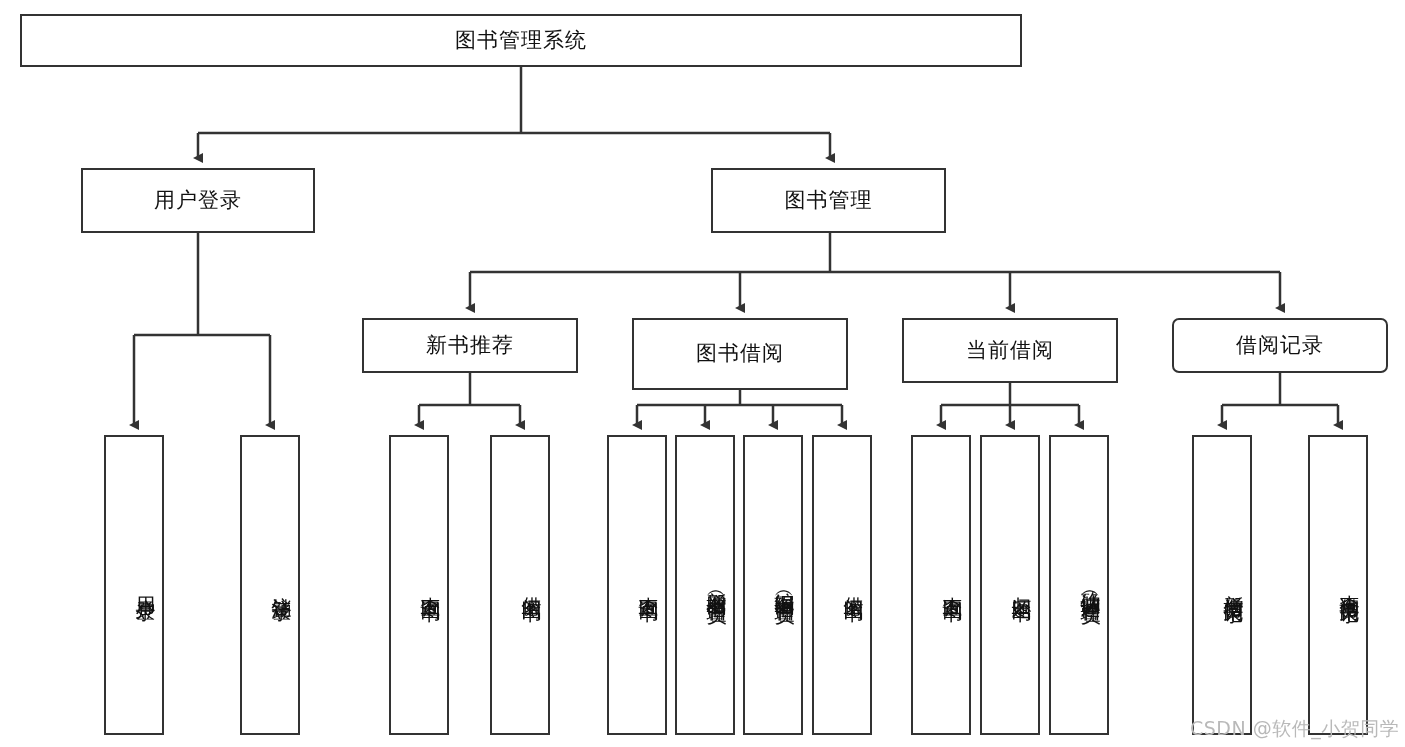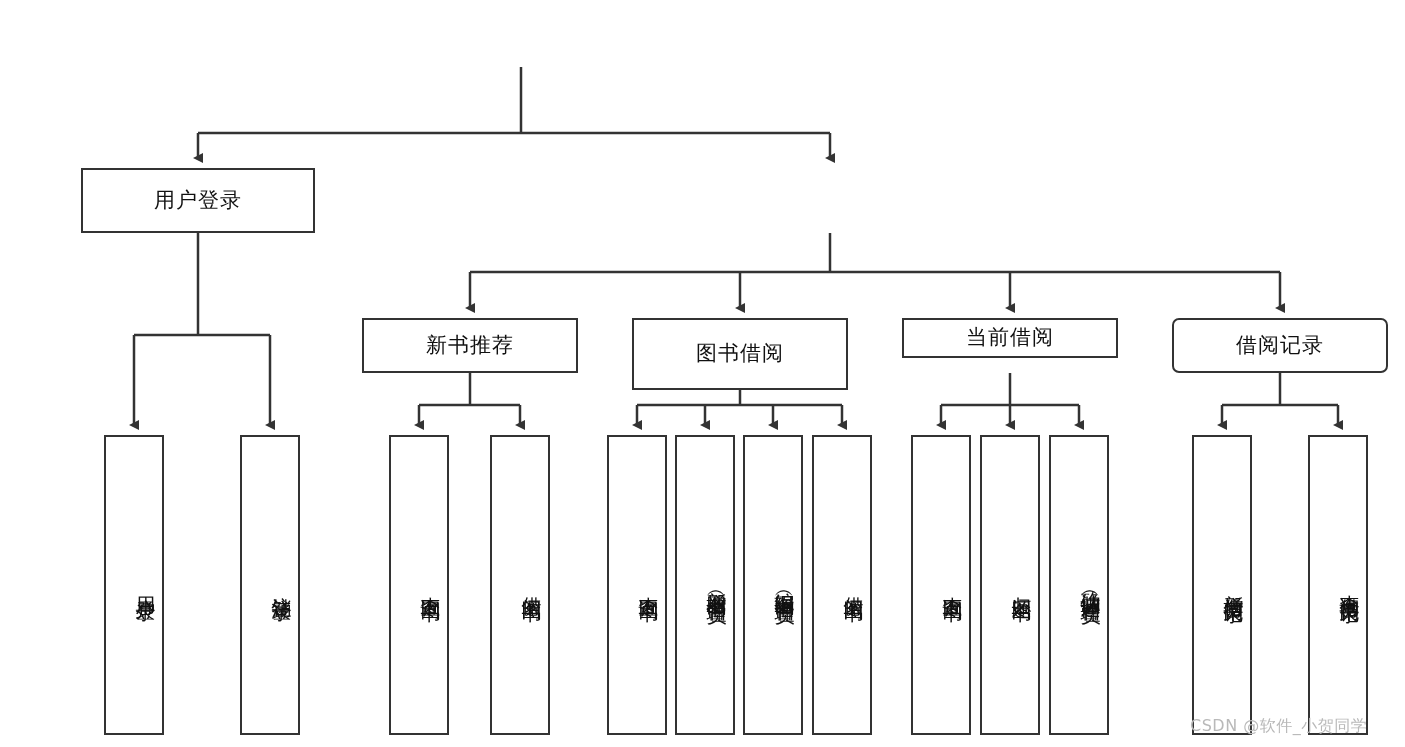--- a/index.html
+++ b/index.html
@@ -51,21 +51,21 @@
     letter-spacing: 2px;
   }
   .node.vert .vlabel {
     writing-mode: vertical-rl;
     text-orientation: upright;
     white-space: nowrap;
   }
   .watermark {
     position: absolute;
     color: #b9b9b9;
-    font-size: 16px;
+    font-size: 19px;
     letter-spacing: 0.5px;
     white-space: nowrap;
     user-select: none;
   }
 </style>
 </head>
 <body>
 
 <div id="canvas">
 
@@ -113,32 +113,38 @@
       <path d="M 1010 405 L 1010 425" marker-end="url(#arrow)"></path>
       <path d="M 1079 405 L 1079 425" marker-end="url(#arrow)"></path>
 
       <path d="M 1280 373 L 1280 405"></path>
       <path d="M 1222 405 L 1338 405"></path>
       <path d="M 1222 405 L 1222 425" marker-end="url(#arrow)"></path>
       <path d="M 1338 405 L 1338 425" marker-end="url(#arrow)"></path>
     </g>
   </svg>
 
+  <div class="node horiz" style="left:20px; top:14px; width:1002px; height:53px;">
+    <span>图书管理系统</span>
+  </div>
 
   <div class="node horiz" style="left:81px; top:168px; width:234px; height:65px;">
     <span>用户登录</span>
+  </div>
+  <div class="node horiz" style="left:711px; top:168px; width:235px; height:65px;">
+    <span>图书管理</span>
   </div>
 
   <div class="node horiz" style="left:362px; top:318px; width:216px; height:55px;">
     <span>新书推荐</span>
   </div>
   <div class="node horiz" style="left:632px; top:318px; width:216px; height:72px;">
     <span>图书借阅</span>
   </div>
-  <div class="node horiz" style="left:902px; top:318px; width:216px; height:40px;">
+  <div class="node horiz" style="left:902px; top:318px; width:216px; height:65px;">
     <span>当前借阅</span>
   </div>
   <div class="node horiz" style="left:1172px; top:318px; width:216px; height:55px;border-radius:7px;">
     <span>借阅记录</span>
   </div>
 
   <div class="node vert" style="left:104px; top:435px; width:60px; height:300px;">
     <span class="vlabel">用户登录</span>
   </div>
   <div class="node vert" style="left:240px; top:435px; width:60px; height:300px;">

